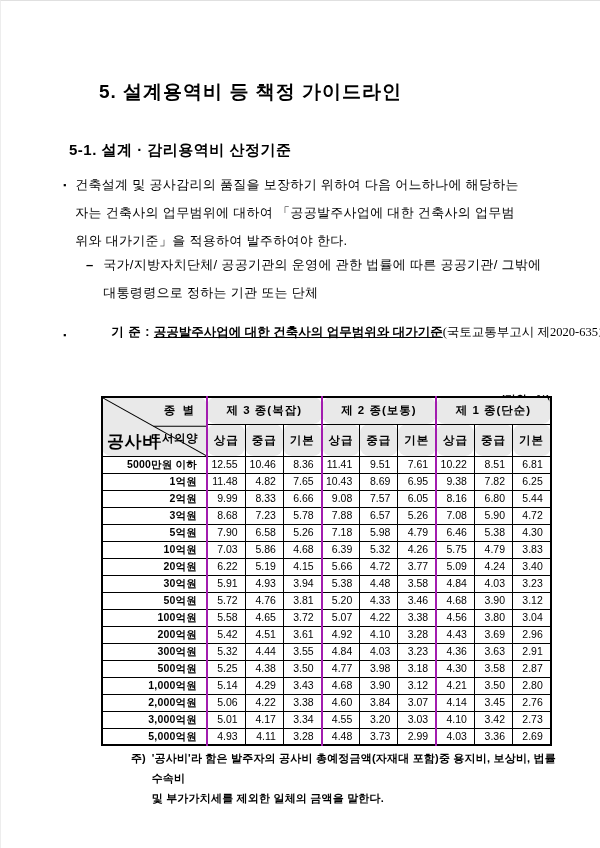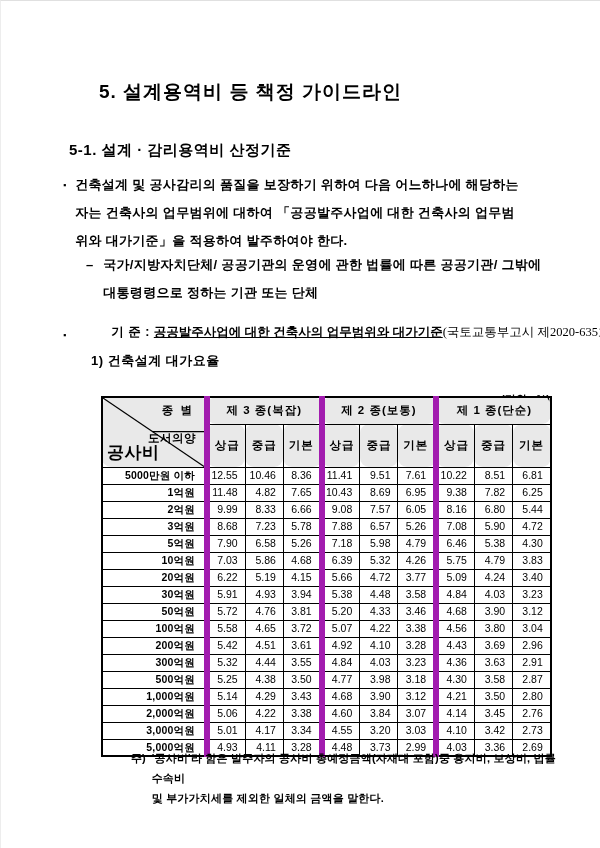--- a/index.html
+++ b/index.html
@@ -21,21 +21,21 @@
     font-size:15px; font-weight:bold; letter-spacing:0.5px;
   }
   .bullet-block {
     position:absolute; left:62px; display:flex; align-items:flex-start;
   }
   .b1 { top:170px; width:495px; }
   .bullet-sq {
     font-size:9px; line-height:28px; margin-right:9px; flex:0 0 auto;
   }
   .para {
-    font-size:13px; font-weight:bold; line-height:28px;
+    font-size:13px; font-weight:normal; line-height:28px;
     letter-spacing:0.3px; white-space:pre-line;
   }
   .sub-item { top:250px; left:85px; width:470px; }
   .dash-marker {
     font-size:13px; font-weight:bold; line-height:28px; margin-right:10px; flex:0 0 auto;
   }
   .b2 { top:320px; width:505px; }
   .kijun-line { font-size:12.5px; line-height:22px; white-space:nowrap; }
   .kijun-prefix { font-weight:bold; letter-spacing:0.5px;margin-left:36px; }
   .kijun-law { font-weight:bold; text-decoration:underline; }
@@ -50,23 +50,23 @@
   }
   .fee-table {
     position:absolute; top:395px; left:100px;
     border-collapse:collapse; table-layout:fixed; width:449px;
     border:2px solid #000;
   }
   .fee-table th, .fee-table td { border:1px solid #000; }
   .fee-table th {
     background:#e9e9e9; font-size:11.5px; font-weight:bold; letter-spacing:1px;border-radius:9px;
   }
-  .fee-table .grp { border-left:6px solid #a21caf; }
+  .fee-table .grp { border-left:2px solid #a21caf; }
   .row-group { height:27px; }
-  .row-sub th { height:43px; }
+  .row-sub th { height:32px; }
   .fee-table td {
     height:17px; font-size:10.5px; line-height:15px;
     text-align:right; padding-right:7px; white-space:nowrap;
   }
   .fee-table td.rowlabel {
     font-weight:bold; padding-right:9px; letter-spacing:0.2px;
   }
   .corner-cell { position:relative; background:#e9e9e9; padding:0; }
   .corner-cell svg { position:absolute; top:0; left:0; width:100%; height:100%; }
   .corner-top    { position:absolute; top:5px;  right:10px; font-size:11.5px; font-weight:bold; letter-spacing:2px; }
@@ -108,21 +108,20 @@
     <span class="dash-marker">–</span>
     <span class="para">국가/지방자치단체/ 공공기관의 운영에 관한 법률에 따른 공공기관/ 그밖에
 대통령령으로 정하는 기관 또는 단체</span>
   </div>
 
   <div class="bullet-block b2">
     <span class="bullet-sq">▪</span>
     <span class="kijun-line"><span class="kijun-prefix">기 준 : </span><span class="kijun-law">공공발주사업에 대한 건축사의 업무범위와 대가기준</span><span class="kijun-ref">(국토교통부고시 제2020-635호)</span></span>
   </div>
 
-  <div class="numbered-item">1) 건축설계 대가요율</div>
 
   <div class="unit-note">(단위 : %)</div>
 
   <table class="fee-table">
     <colgroup>
       <col style="width:105px">
       <col style="width:38.2px">
         <col style="width:38.2px">
         <col style="width:38.2px">
       <col style="width:38.2px">

